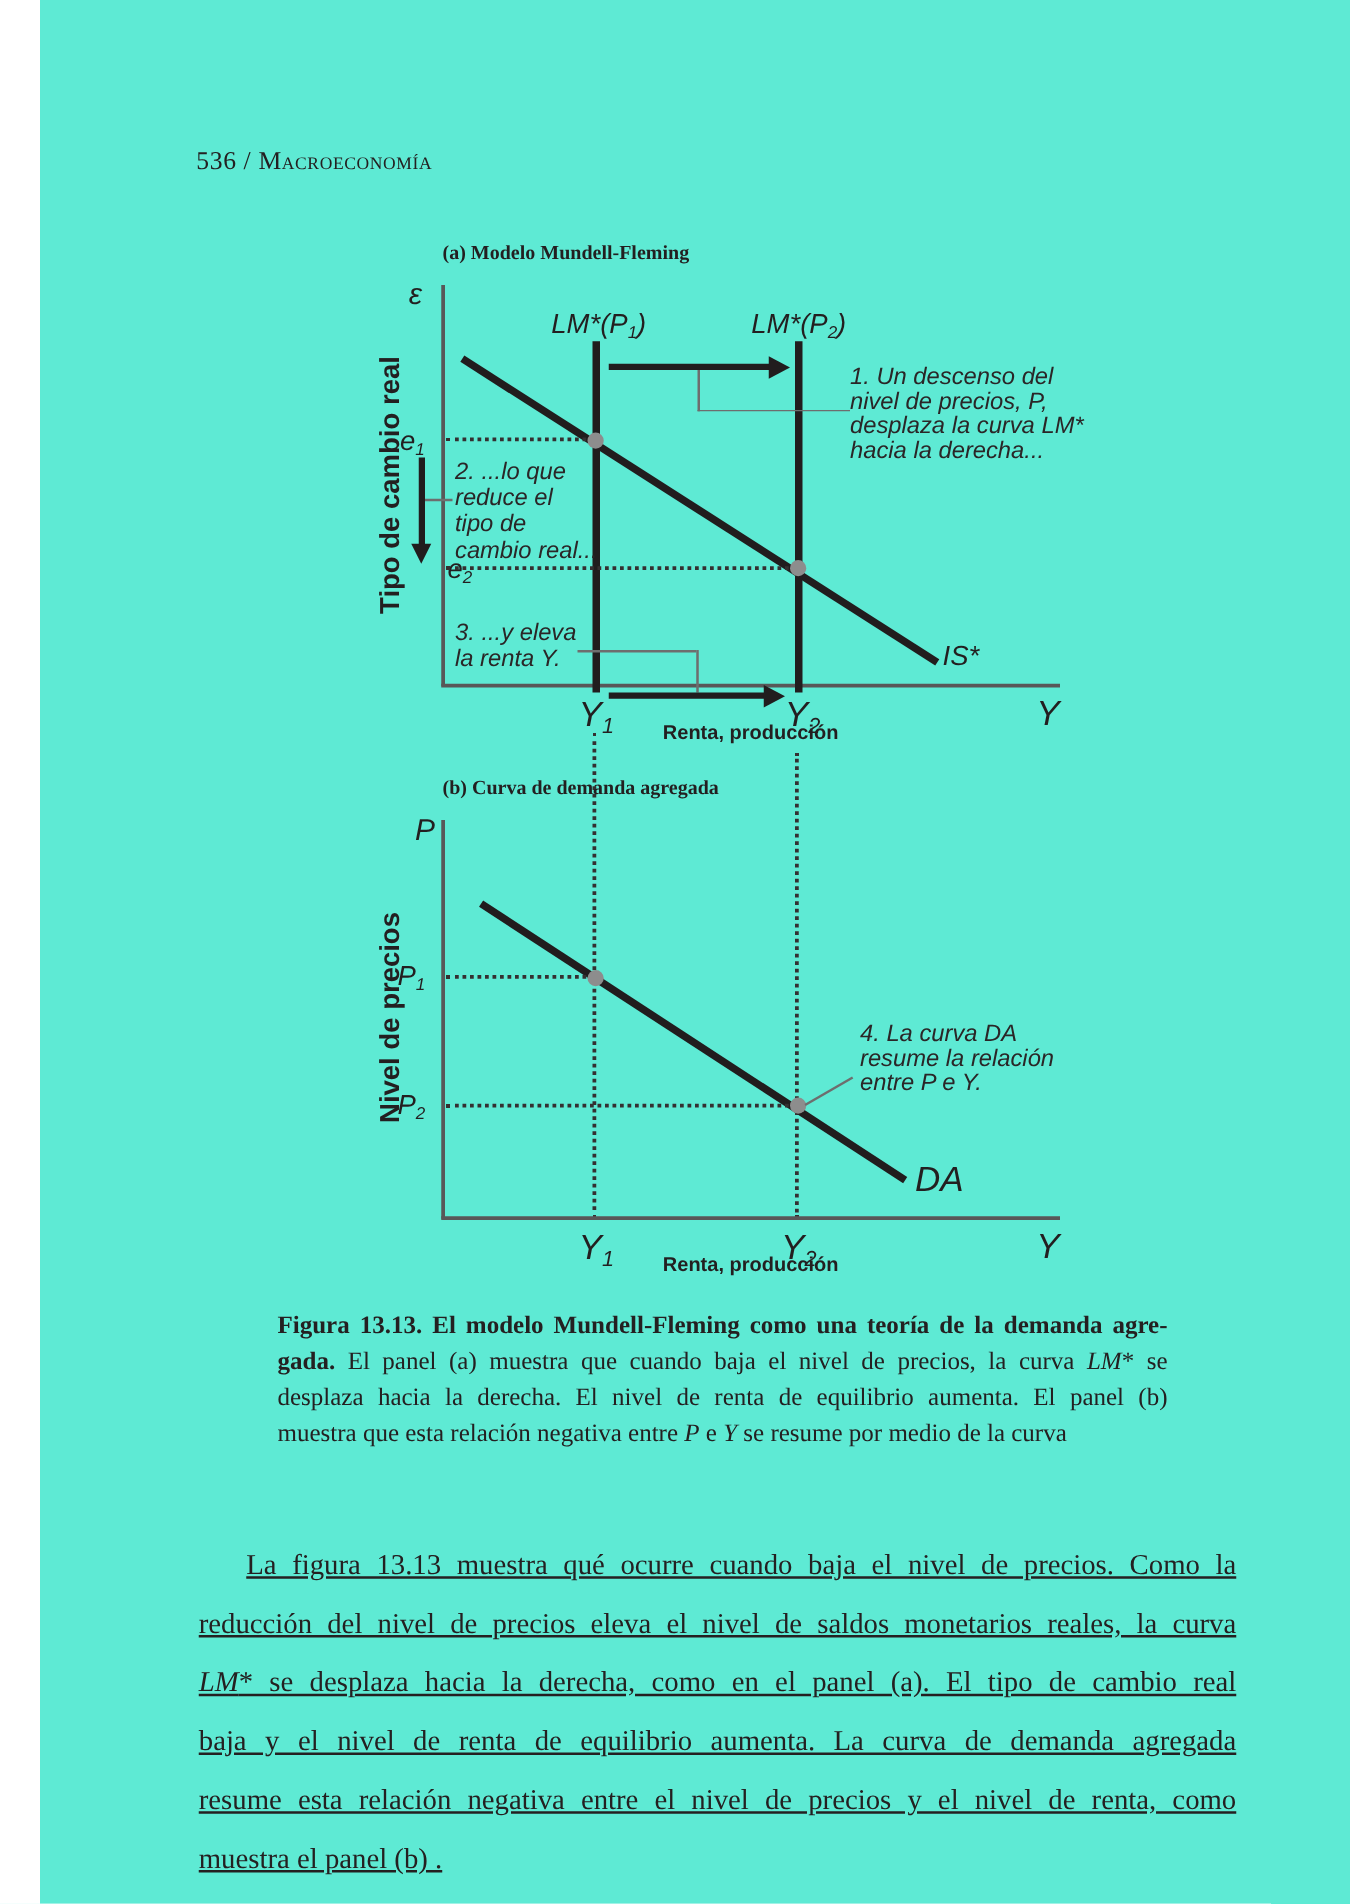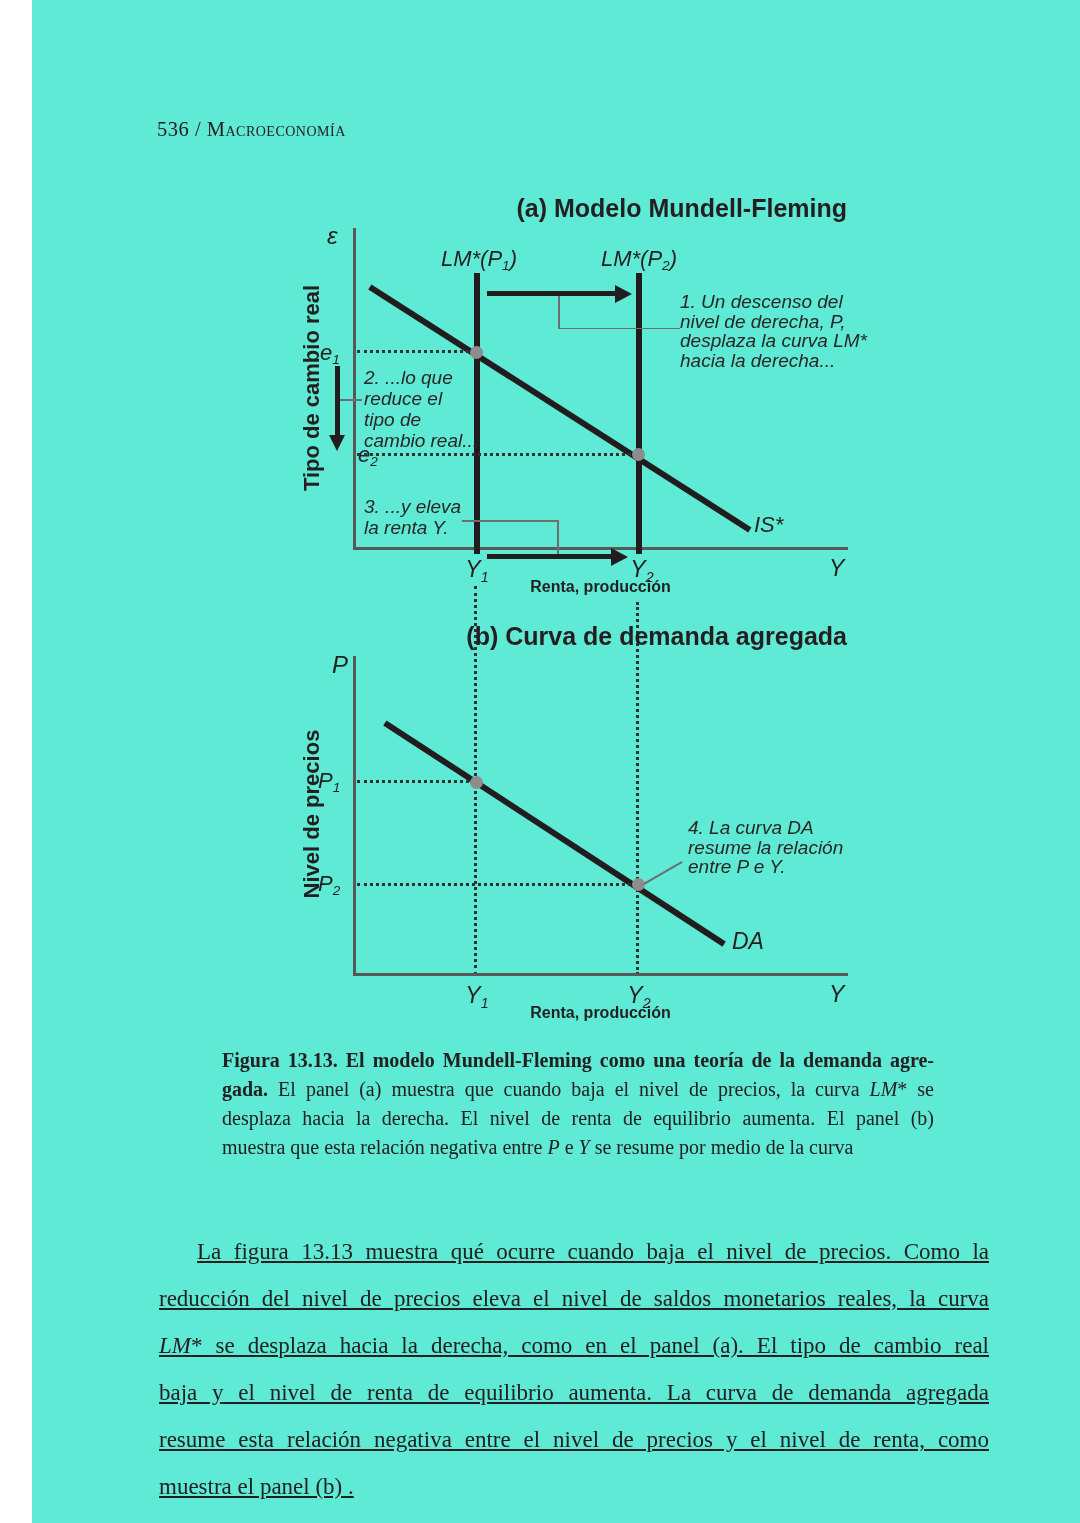--- a/index.html
+++ b/index.html
@@ -3,26 +3,26 @@
 <meta charset="utf-8">
 <style>
   html,body{margin:0;padding:0;background:#ffffff;}
   .page{position:relative;width:1080px;height:1523px;background:#5eead4;overflow:hidden;
         color:#1f1c1d;font-family:"Liberation Serif",serif;margin-left:32px;}
   .abs{position:absolute;}
   
   .serif{font-family:"Liberation Serif",serif;}
   .hdr{font-size:20.5px;letter-spacing:0.5px;color:#242021;}
   .sc{font-variant:small-caps;}
-  .fig-title{font-family:Liberation Sans, sans-serif;font-weight:bold;font-size:25px;color:#231f20;text-align:right;}
+  .fig-title{font-family:Liberation Serif, serif;font-weight:bold;font-size:16px;color:#231f20;text-align:left;}
   .axis-title{font-family:"Liberation Sans",sans-serif;font-weight:bold;font-size:16px;color:#231f20;text-align:center;}
   .rot{transform:translate(-50%,-50%) rotate(-90deg);white-space:nowrap;
        font-family:"Liberation Sans",sans-serif;font-weight:bold;font-size:22px;color:#231f20;}
   .var{font-family:"Liberation Sans",sans-serif;font-style:italic;font-size:22px;color:#231f20;white-space:nowrap;}
-  .var-lg{font-size:23px;}
+  .var-lg{font-size:28px;}
   .annot{font-family:"Liberation Sans",sans-serif;font-style:italic;font-size:19px;color:#2a2627;}
   .annot .line{line-height:19.5px;white-space:nowrap;}
   .annot-loose .line{line-height:21px;}
   .seg-b{font-weight:bold;}
   .seg-i{font-style:italic;}
   .seg-sub{font-size:0.62em;vertical-align:-0.32em;}
   .center{text-align:center;}
   
   .axis{background:#585858;}
   .curve{background:#211d1e;}
@@ -68,21 +68,21 @@
   <div class="abs var center" style="left:397px;top:246px;width:100px;"><span>LM*(P</span><span class="seg-sub">1</span><span>)</span></div>
   <div class="abs var center" style="left:557px;top:246px;width:100px;"><span>LM*(P</span><span class="seg-sub">2</span><span>)</span></div>
 
   <div class="abs curve" style="left:455px;top:291px;width:130px;height:5px;"></div>
   <div class="abs ah-right" style="left:583px;top:284.5px;"></div>
 
   <div class="abs thin" style="left:526px;top:296px;width:1.8px;height:33px;"></div>
   <div class="abs thin" style="left:526px;top:327.5px;width:122px;height:1.8px;"></div>
   <div class="abs annot" style="left:648px;top:292px;">
       <div class="line">1. Un descenso del</div>
-      <div class="line">nivel de derecha, P,</div>
+      <div class="line">nivel de precios, P,</div>
       <div class="line">desplaza la curva LM*</div>
       <div class="line">hacia la derecha...</div>
     </div>
 
   <div class="abs var" style="left:288px;top:340px;"><span>e</span><span class="seg-sub">1</span></div>
   <div class="abs dotted-h" style="left:325px;top:350px;width:118px;"></div>
   <div class="abs pt" style="left:438px;top:346px;"></div>
 
   <div class="abs curve" style="left:303px;top:366px;width:5px;height:71px;"></div>
   <div class="abs ah-down" style="left:296.5px;top:435px;"></div>

